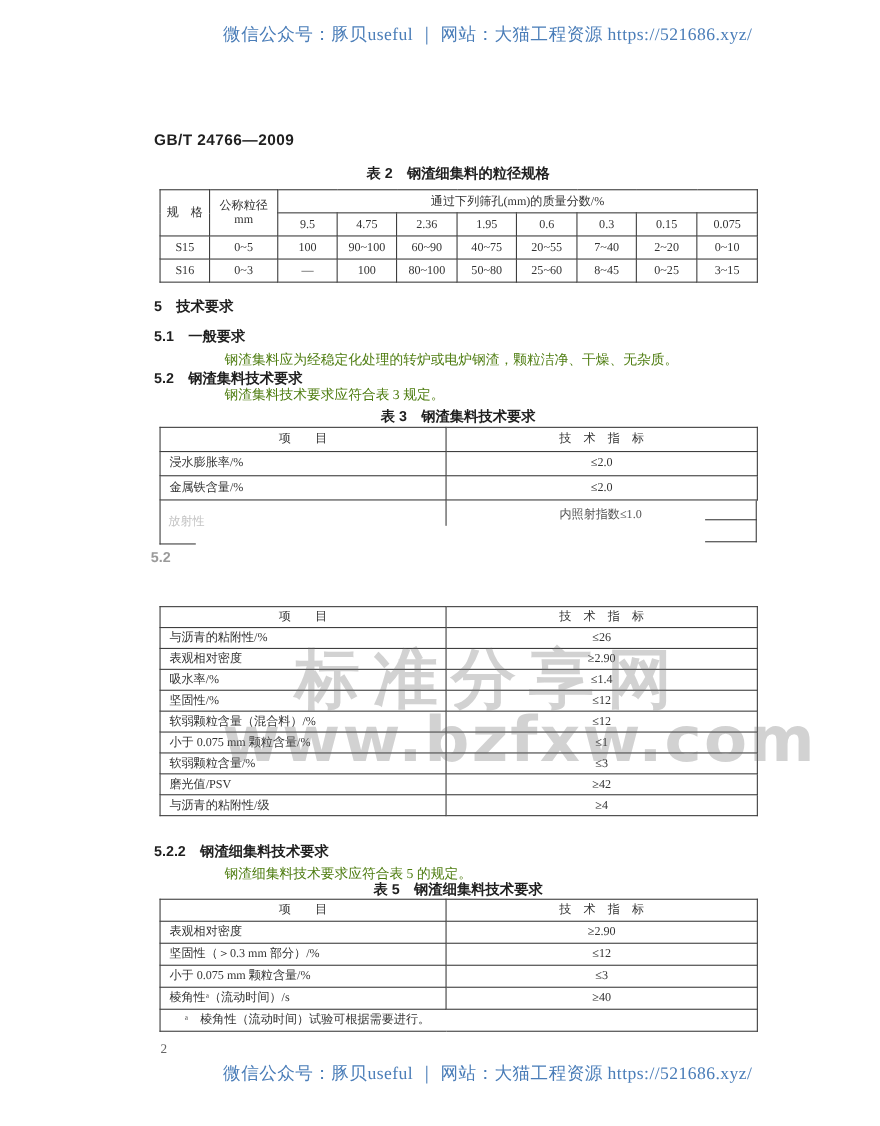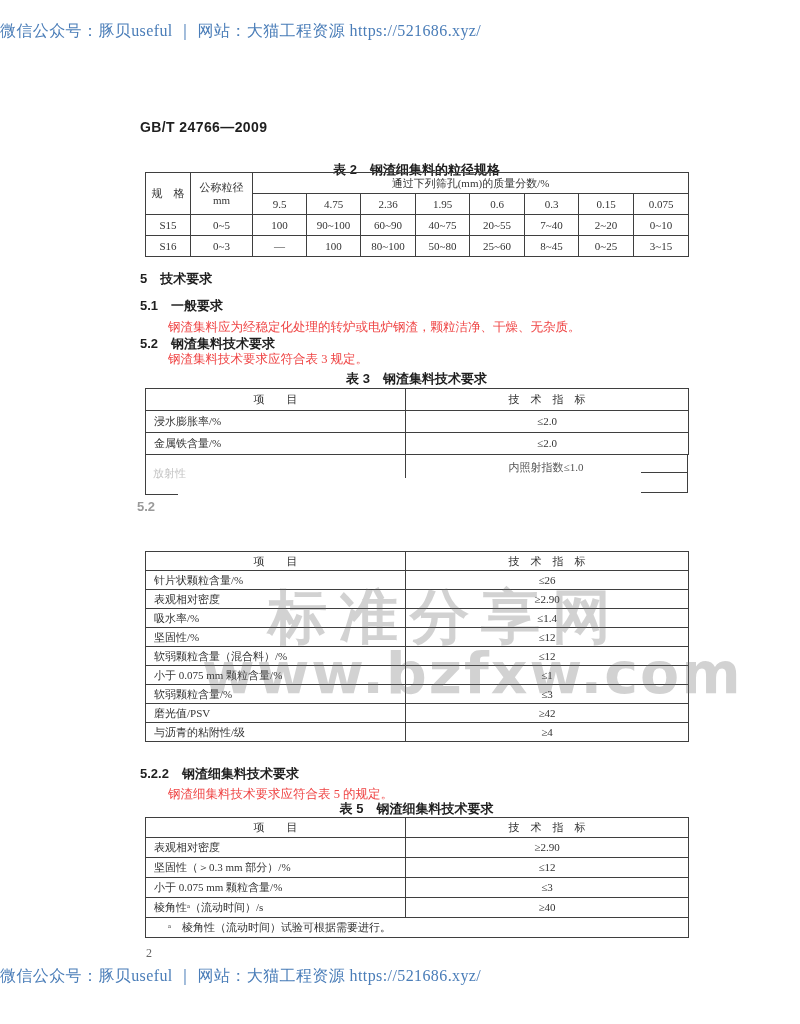--- a/index.html
+++ b/index.html
@@ -1,25 +1,25 @@
 <!DOCTYPE html>
 <html><head>
 <meta charset="utf-8">
 <style>
   html,body{margin:0;padding:0;}
   body{width:800px;height:1024px;background:#ffffff;position:relative;overflow:hidden;
        font-family:"Liberation Serif",serif;color:#2b2b2b;}
   .abs{position:absolute;}
-  .banner{width:684px;text-align:left;color:#4a7db8;font-size:16px;letter-spacing:.4px;}
+  .banner{width:684px;text-align:right;color:#4a7db8;font-size:16px;letter-spacing:.4px;}
   .stdnum{left:140px;top:119px;font-size:14px;font-weight:700;color:#1f1f1f;
           font-family:"Liberation Sans",sans-serif;letter-spacing:.4px;}
   .tbl-title{left:145px;width:543px;text-align:center;font-weight:700;font-size:13px;color:#1f1f1f;
              font-family:"Liberation Sans",sans-serif;}
   .h{font-family:"Liberation Sans",sans-serif;font-weight:700;font-size:13px;color:#1f1f1f;}
-  .bt{font-size:12.5px;color:#ef4444;}
+  .bt{font-size:12.5px;color:#4d7c0f;margin-left:36px;}
   table{border-collapse:collapse;table-layout:fixed;font-size:11px;color:#333;position:absolute;}
   td{border:1px solid #3f3f3f;text-align:center;padding:0 3px;line-height:1.15;overflow:hidden;}
   .t2{left:145px;top:172px;width:543px;}
   .t2 td{height:20px;}
   .t3{left:145px;top:388px;width:543px;}
   .t3 td{height:21px;}
   .t4{left:145px;top:551px;width:543px;}
   .t4 td{height:18px;}
   .t5{left:145px;top:817px;width:543px;}
   .t5 td{height:19px;}
@@ -34,21 +34,21 @@
   .pagenum{left:146px;top:946px;font-size:12px;color:#666;}
   .valfade{color:#555;}
 </style>
 </head>
 <body>
 
 <div class="abs banner" style="top:21px;">微信公众号：豚贝useful ｜ 网站：大猫工程资源 https://521686.xyz/</div>
 
 <div class="abs stdnum">GB/T 24766—2009</div>
 
-<div class="abs tbl-title" style="top:161px;">表 2　钢渣细集料的粒径规格</div>
+<div class="abs tbl-title" style="top:149px;">表 2　钢渣细集料的粒径规格</div>
 
 <table class="t2">
   <colgroup>
       <col style="width:45px">
       <col style="width:62px">
     <col style="width:54px">
       <col style="width:54px">
       <col style="width:55px">
       <col style="width:54px">
     <col style="width:55px">
@@ -146,21 +146,21 @@
   <colgroup>
       <col style="width:260px">
       <col style="width:283px">
     </colgroup>
   <tbody>
   <tr>
     <td>项　　目</td>
     <td>技　术　指　标</td>
   </tr>
   <tr>
-        <td class="item">针片状颗粒含量/%</td>
+        <td class="item">与沥青的粘附性/%</td>
         <td>≤26</td>
       </tr>
   <tr>
         <td class="item">表观相对密度</td>
         <td>≥2.90</td>
       </tr>
   <tr>
         <td class="item">吸水率/%</td>
         <td>≤1.4</td>
       </tr>

